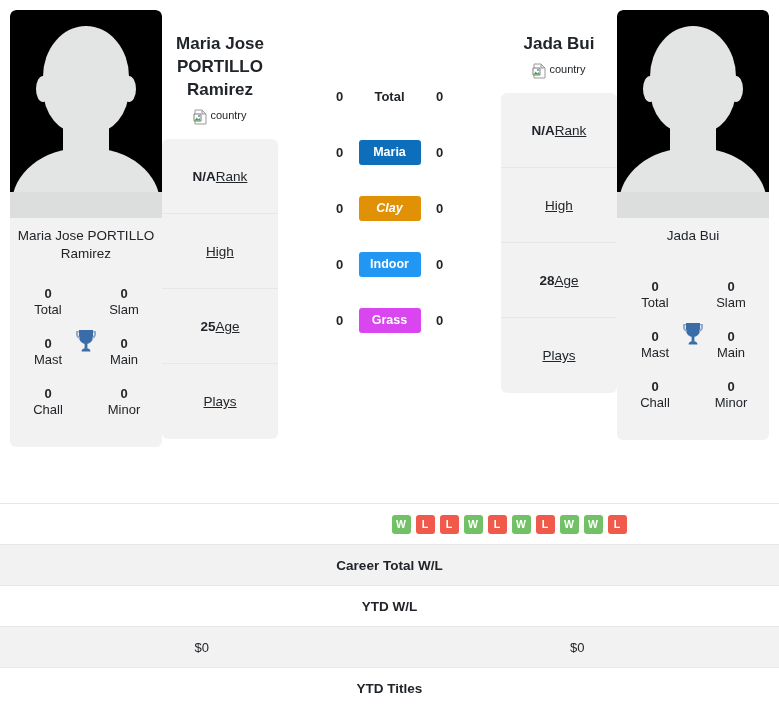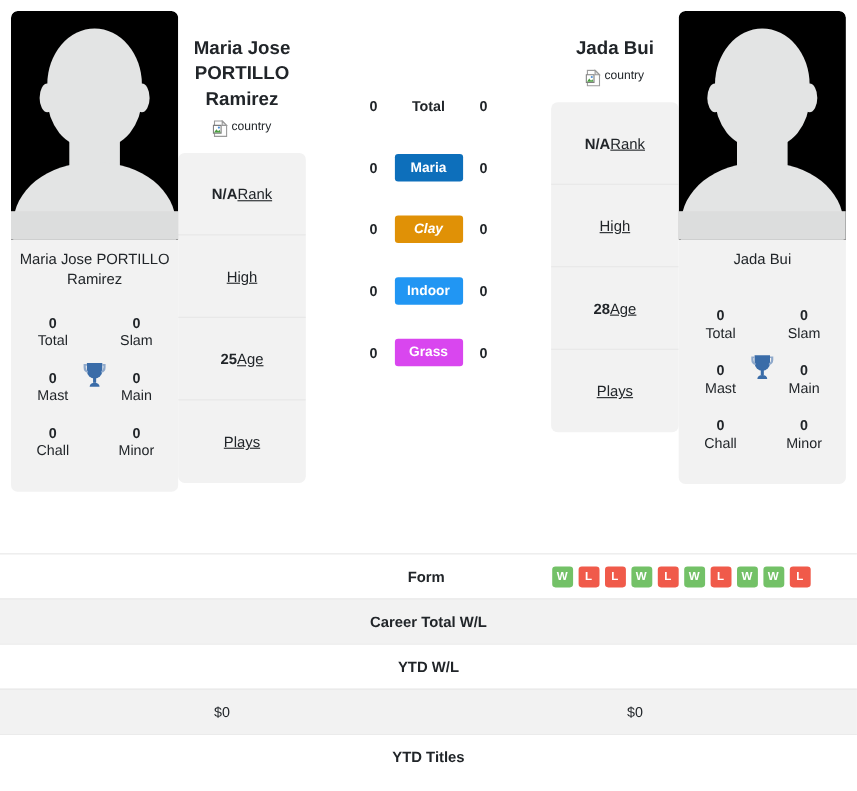--- a/index.html
+++ b/index.html
@@ -468,21 +468,20 @@
         </svg>
       </div>
     </div>
 
   </div>
 
   <div class="rows">
 
     <div class="stat-row">
       <div class="stat-left"></div>
-      <div class="stat-mid">Form</div>
       <div class="stat-left form-badges" id="form-badges">
           <div class="fb w">W</div>
           <div class="fb l">L</div>
           <div class="fb l">L</div>
           <div class="fb w">W</div>
           <div class="fb l">L</div>
           <div class="fb w">W</div>
           <div class="fb l">L</div>
           <div class="fb w">W</div>
           <div class="fb w">W</div>

